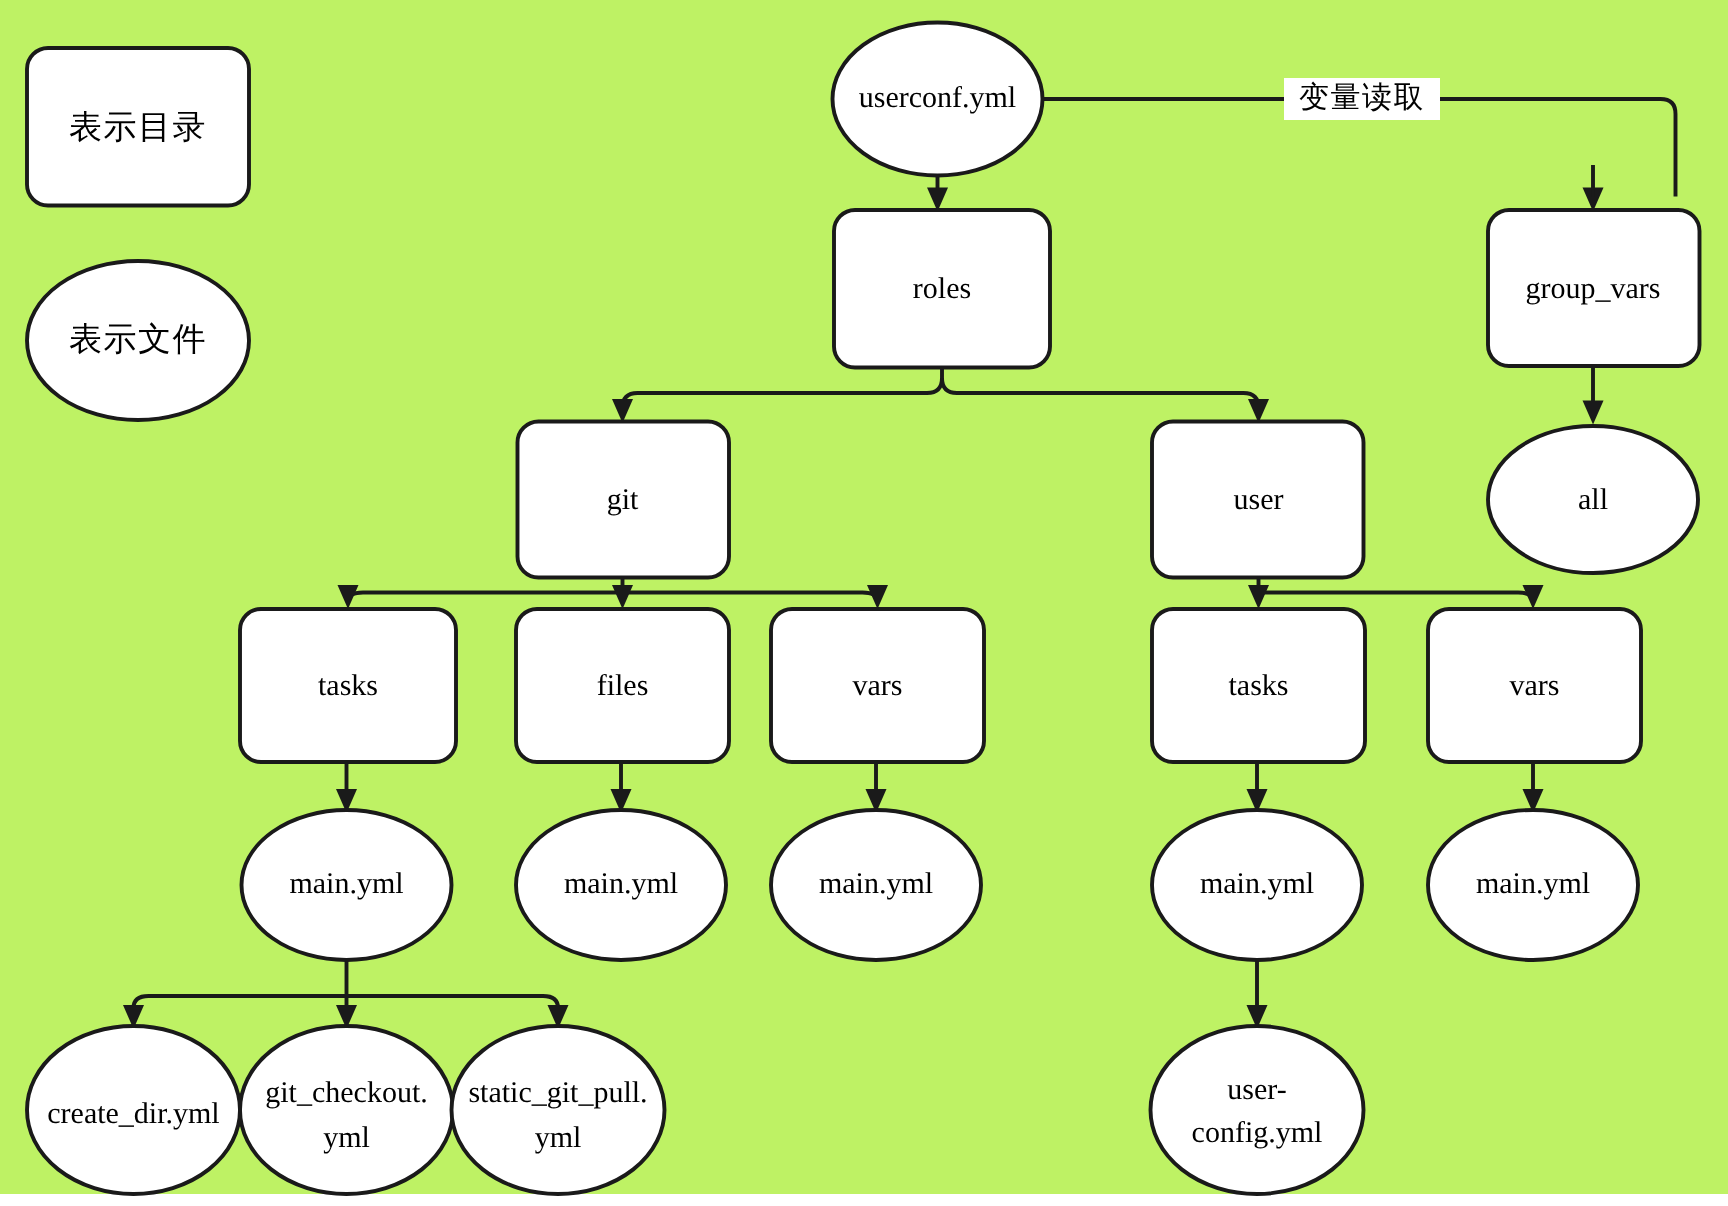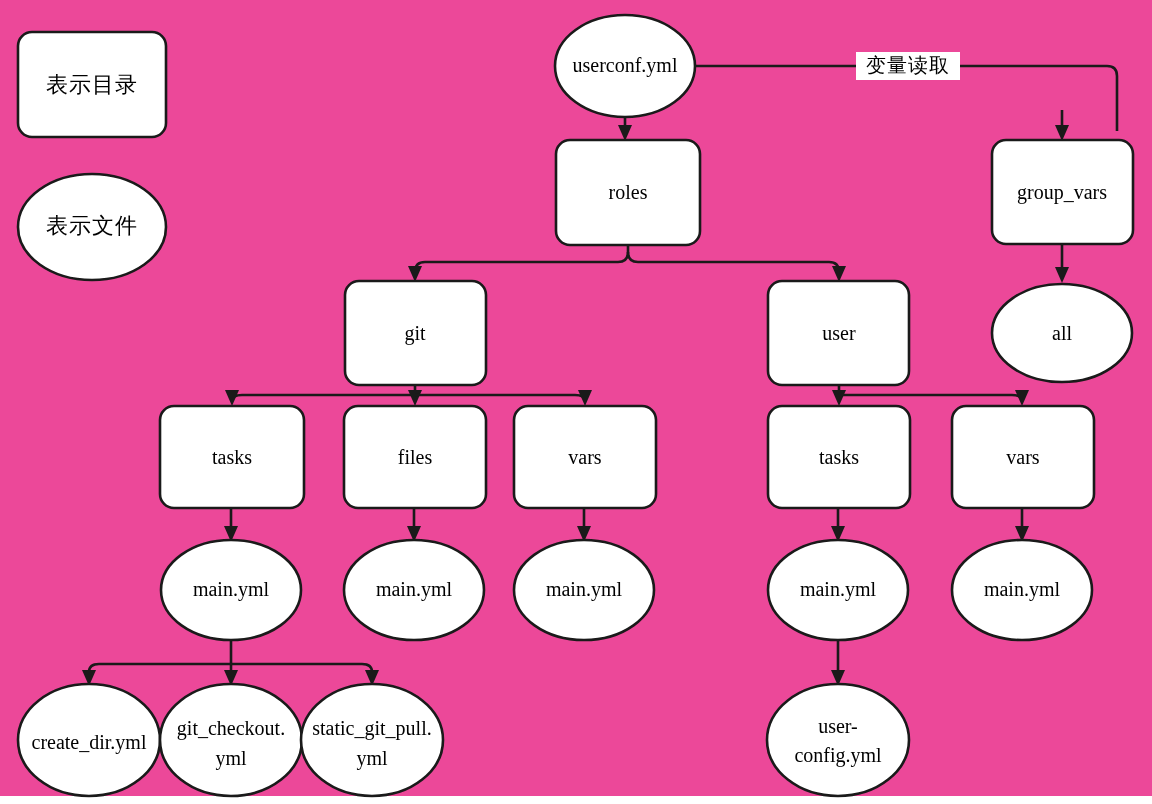--- a/index.html
+++ b/index.html
@@ -10,21 +10,21 @@
   body {
     width: 1152px;
     height: 804px;
     overflow: hidden;
     font-family: "Liberation Serif", "DejaVu Serif", serif;
   }
   #diagram-root {
     position: relative;
     width: 1152px;
     height: 796px;
-    background: #ec4899;
+    background: #bef264;
   }
   svg#diagram-svg {
     position: absolute;
     top: 0;
     left: 0;
     width: 1152px;
     height: 804px;
   }
   .node-shape {
     fill: #ffffff;

